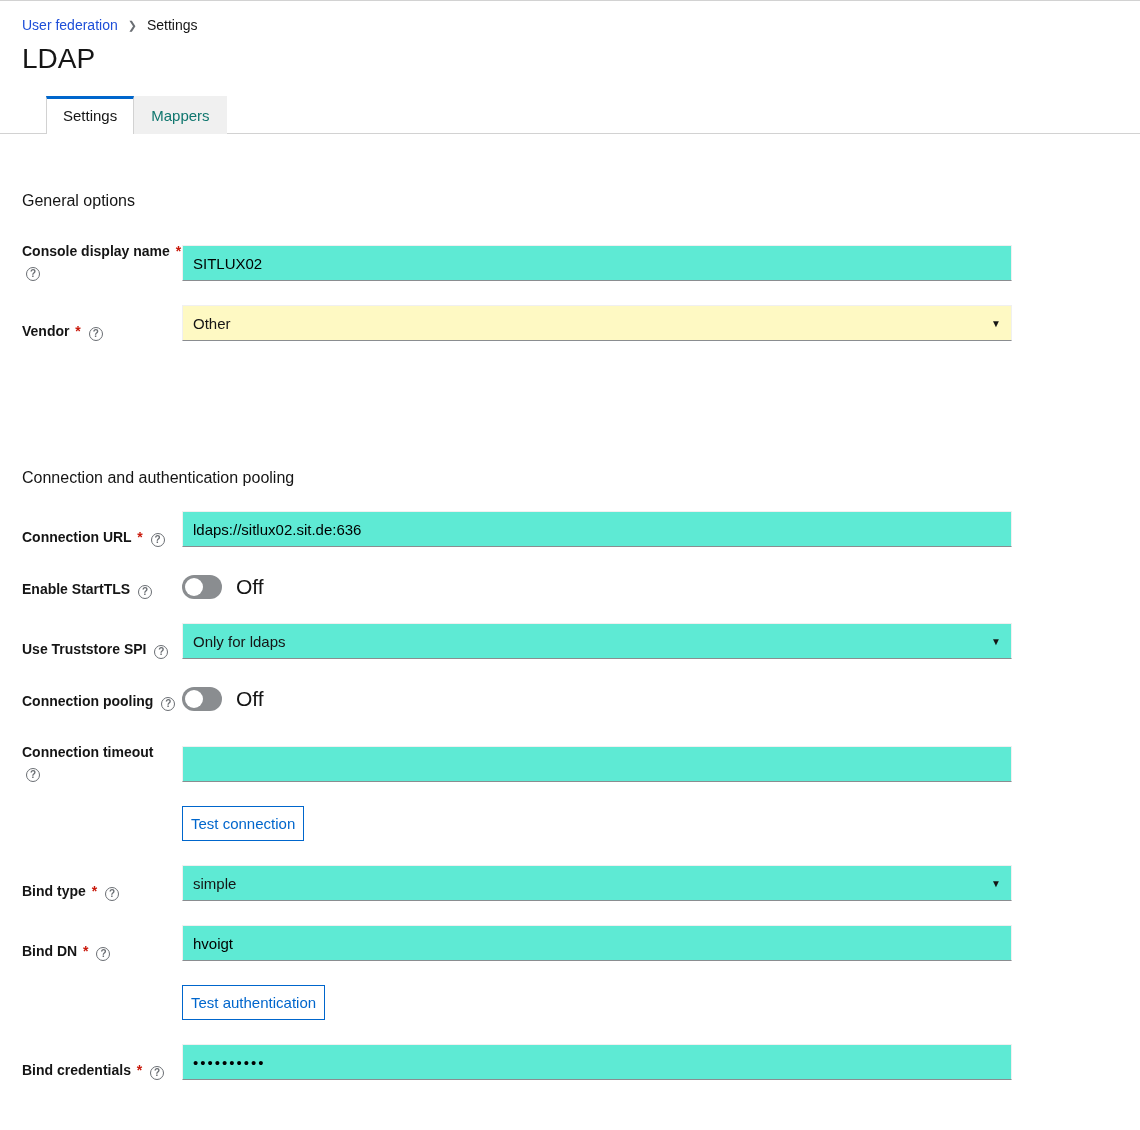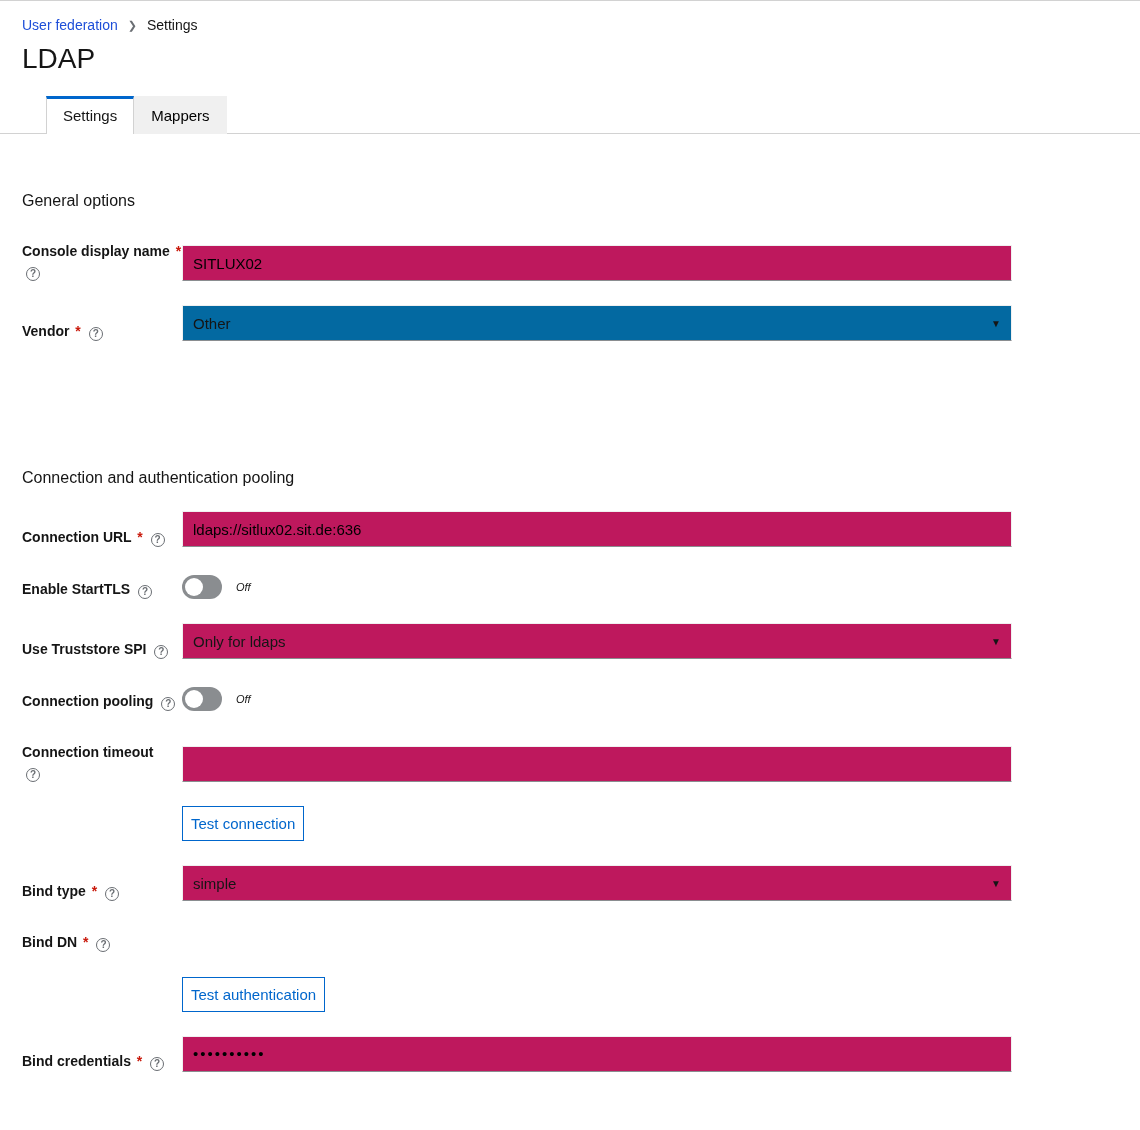--- a/index.html
+++ b/index.html
@@ -40,21 +40,21 @@
   .tabs-wrap {
     border-bottom: 1px solid #d2d2d2;
     padding-left: 46px;
   }
   .tabs {
     display: flex;
   }
   .tab {
     padding: 10px 16px;
     font-size: 15px;
-    color: #000000;
+    color: #0f766e;
     border: 1px solid transparent;
     border-bottom: none;
     position: relative;
     top: 1px;
     cursor: pointer;
     background: #f0f0f0;
   }
   .tab.active {
     color: #151515;
     background: #fff;
@@ -105,31 +105,31 @@
     flex: 1;
     max-width: 830px;
   }
   .text-input, .select-box {
     width: 100%;
     height: 36px;
     padding: 0 10px;
     font-size: 15px;
     border: 1px solid #f0f0f0;
     border-bottom: 1px solid #8a8d90;
-    background: #be185d;
+    background: #5eead4;
     outline: none;
   }
   .select-box {
     display: flex;
     align-items: center;
     justify-content: space-between;
     cursor: pointer;
   }
   .select-box.disabled {
-    background: #0369a1;
+    background: #fef9c3;
   }
   .caret {
     font-size: 10px;
     color: #151515;
   }
   .switch-row {
     display: flex;
     align-items: center;
     gap: 14px;
     padding-top: 4px;
@@ -145,21 +145,21 @@
   .switch::after {
     content: "";
     position: absolute;
     width: 18px;
     height: 18px;
     background: #fff;
     border-radius: 50%;
     top: 3px;
     left: 3px;
   }
-  .switch-label { font-size: 11px; color: #151515; font-style: italic; }
+  .switch-label { font-size: 21px; color: #151515; }
   .btn-outline {
     display: inline-block;
     padding: 8px 8px;
     font-size: 15px;
     color: #0066cc;
     background: #fff;
     border: 1px solid #0066cc;
     cursor: pointer;
   }
   .btn-row { margin-bottom: 24px; }
@@ -301,20 +301,23 @@
         </div>
       </div>
     </div>
 
     <div class="row">
       <div class="label-col">
         <span>Bind DN</span>
         <span class="req">*</span>
         <span class="help-icon">?</span>
       </div>
+      <div class="field-col">
+        <input class="text-input" type="text" value="hvoigt" style="">
+      </div>
     </div>
 
     <div class="row btn-row">
       <div class="label-col"></div>
       <div class="field-col">
         <button class="btn-outline">Test authentication</button>
       </div>
     </div>
 
     <div class="row">

